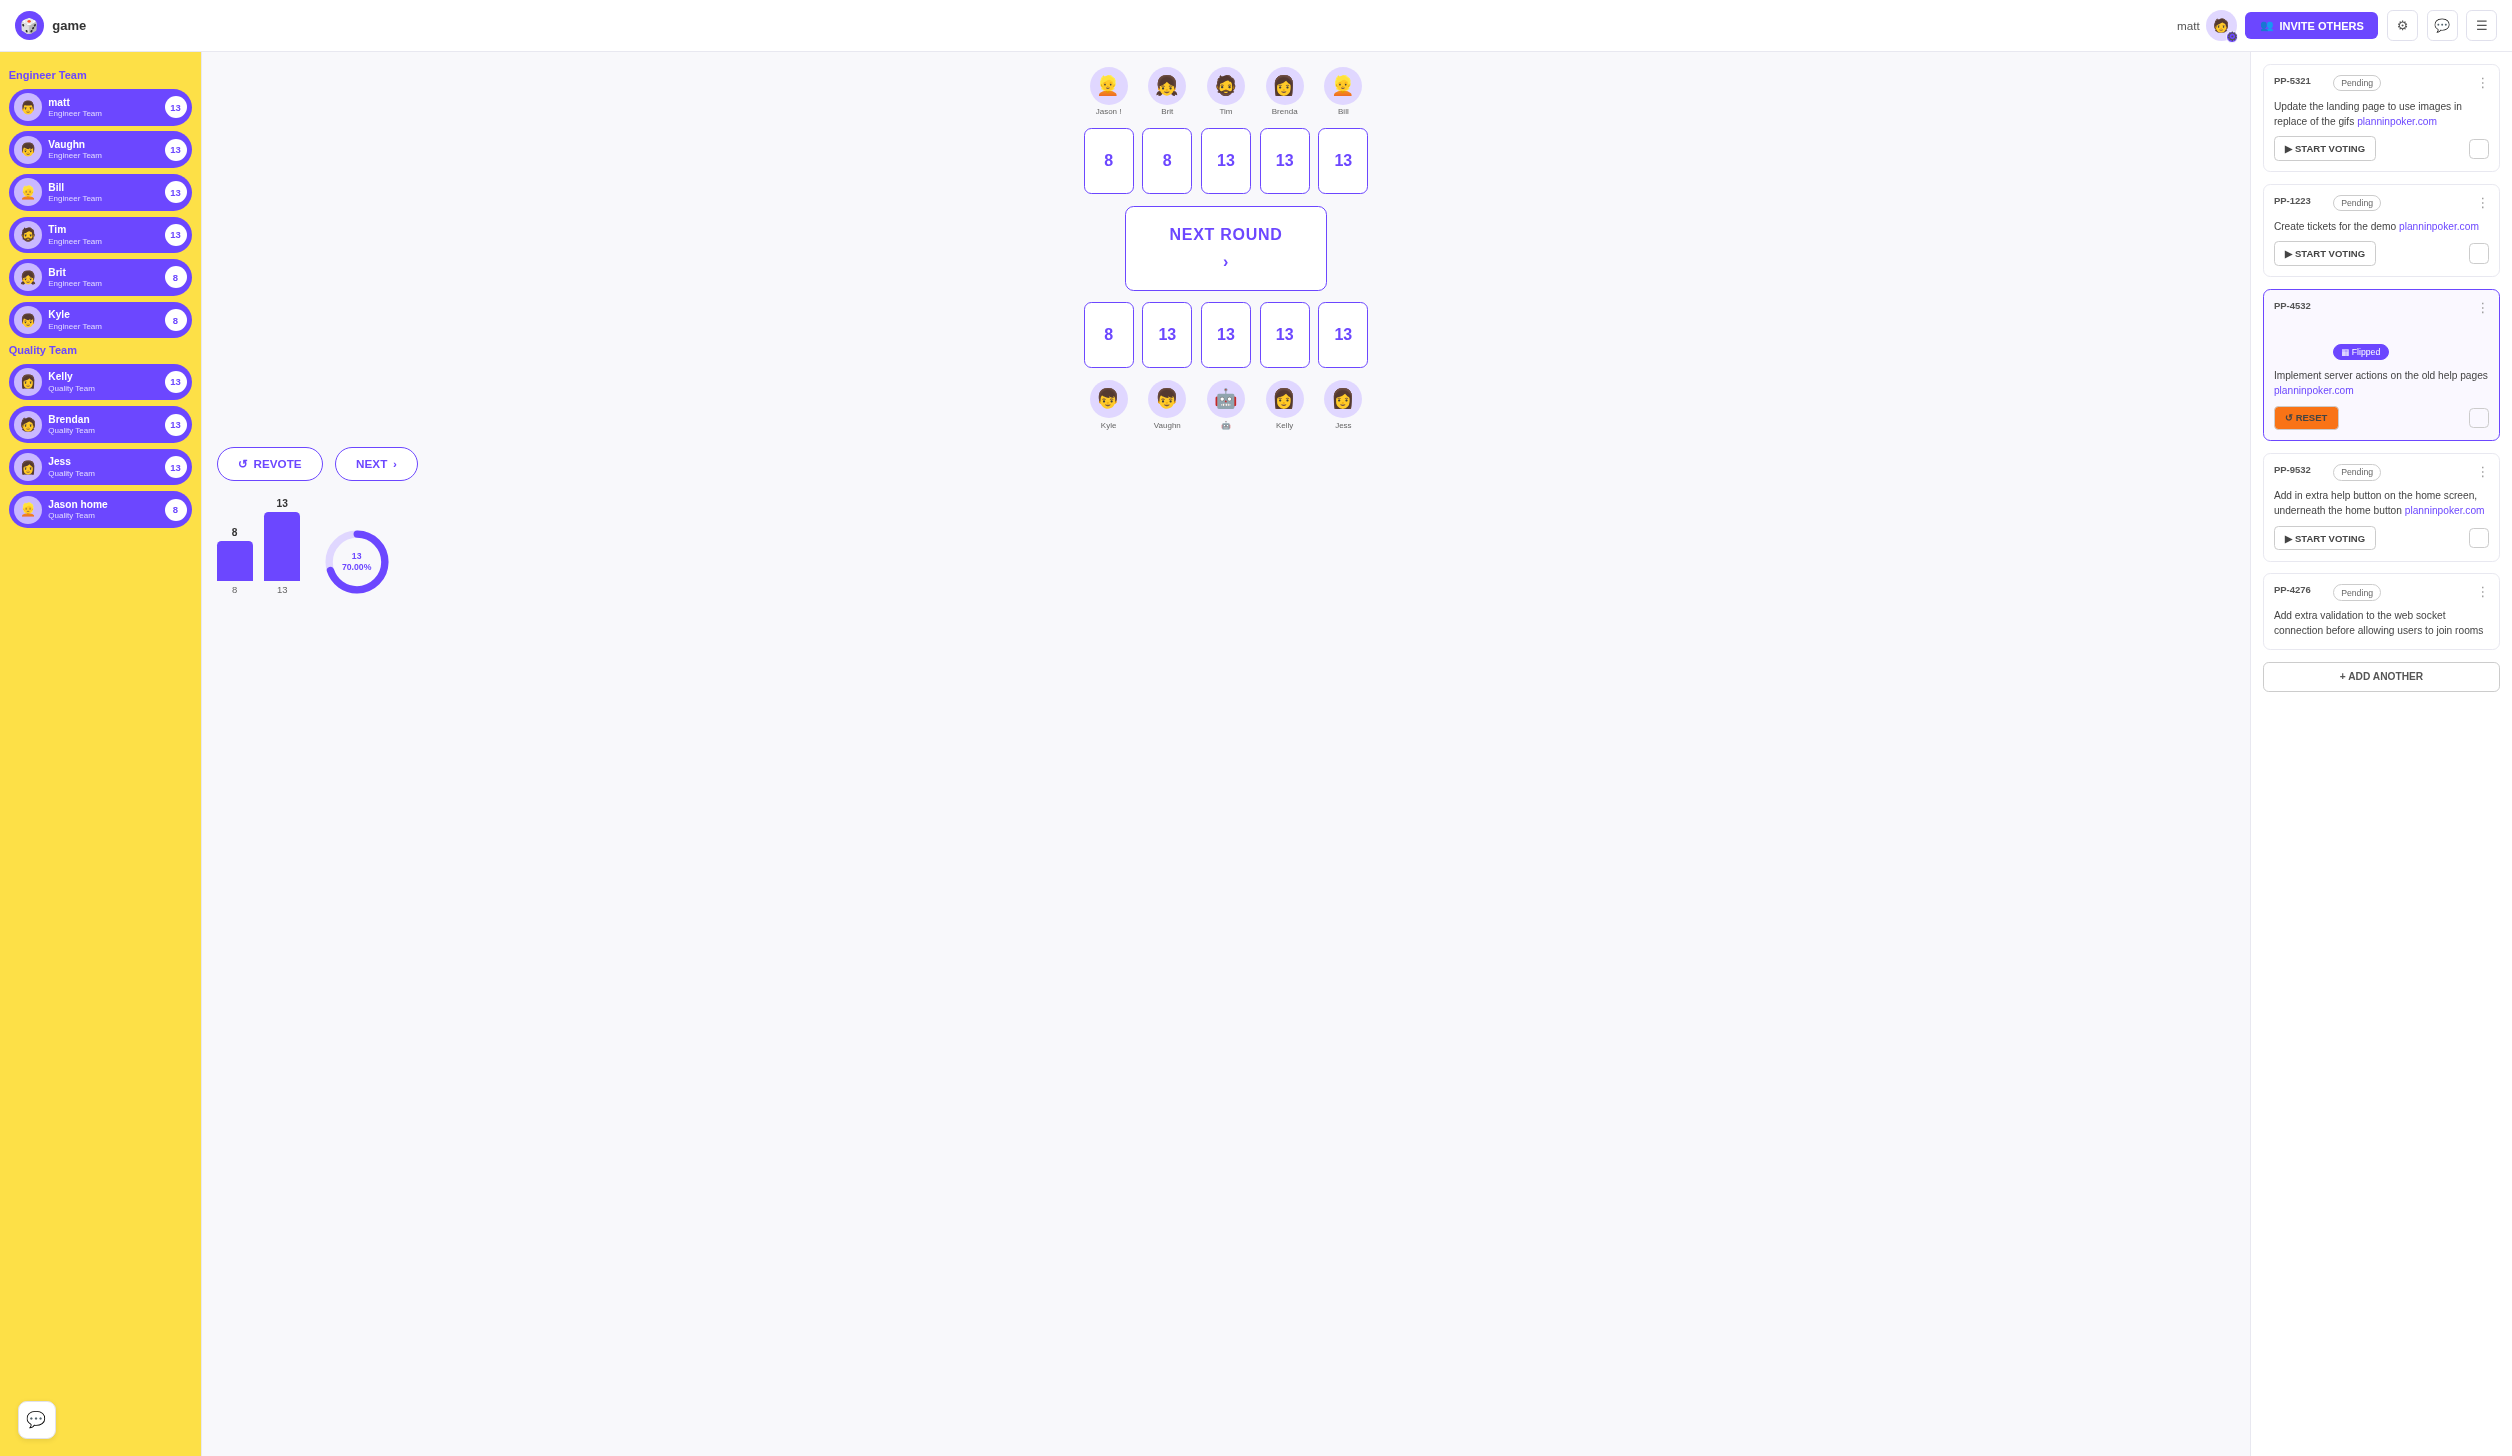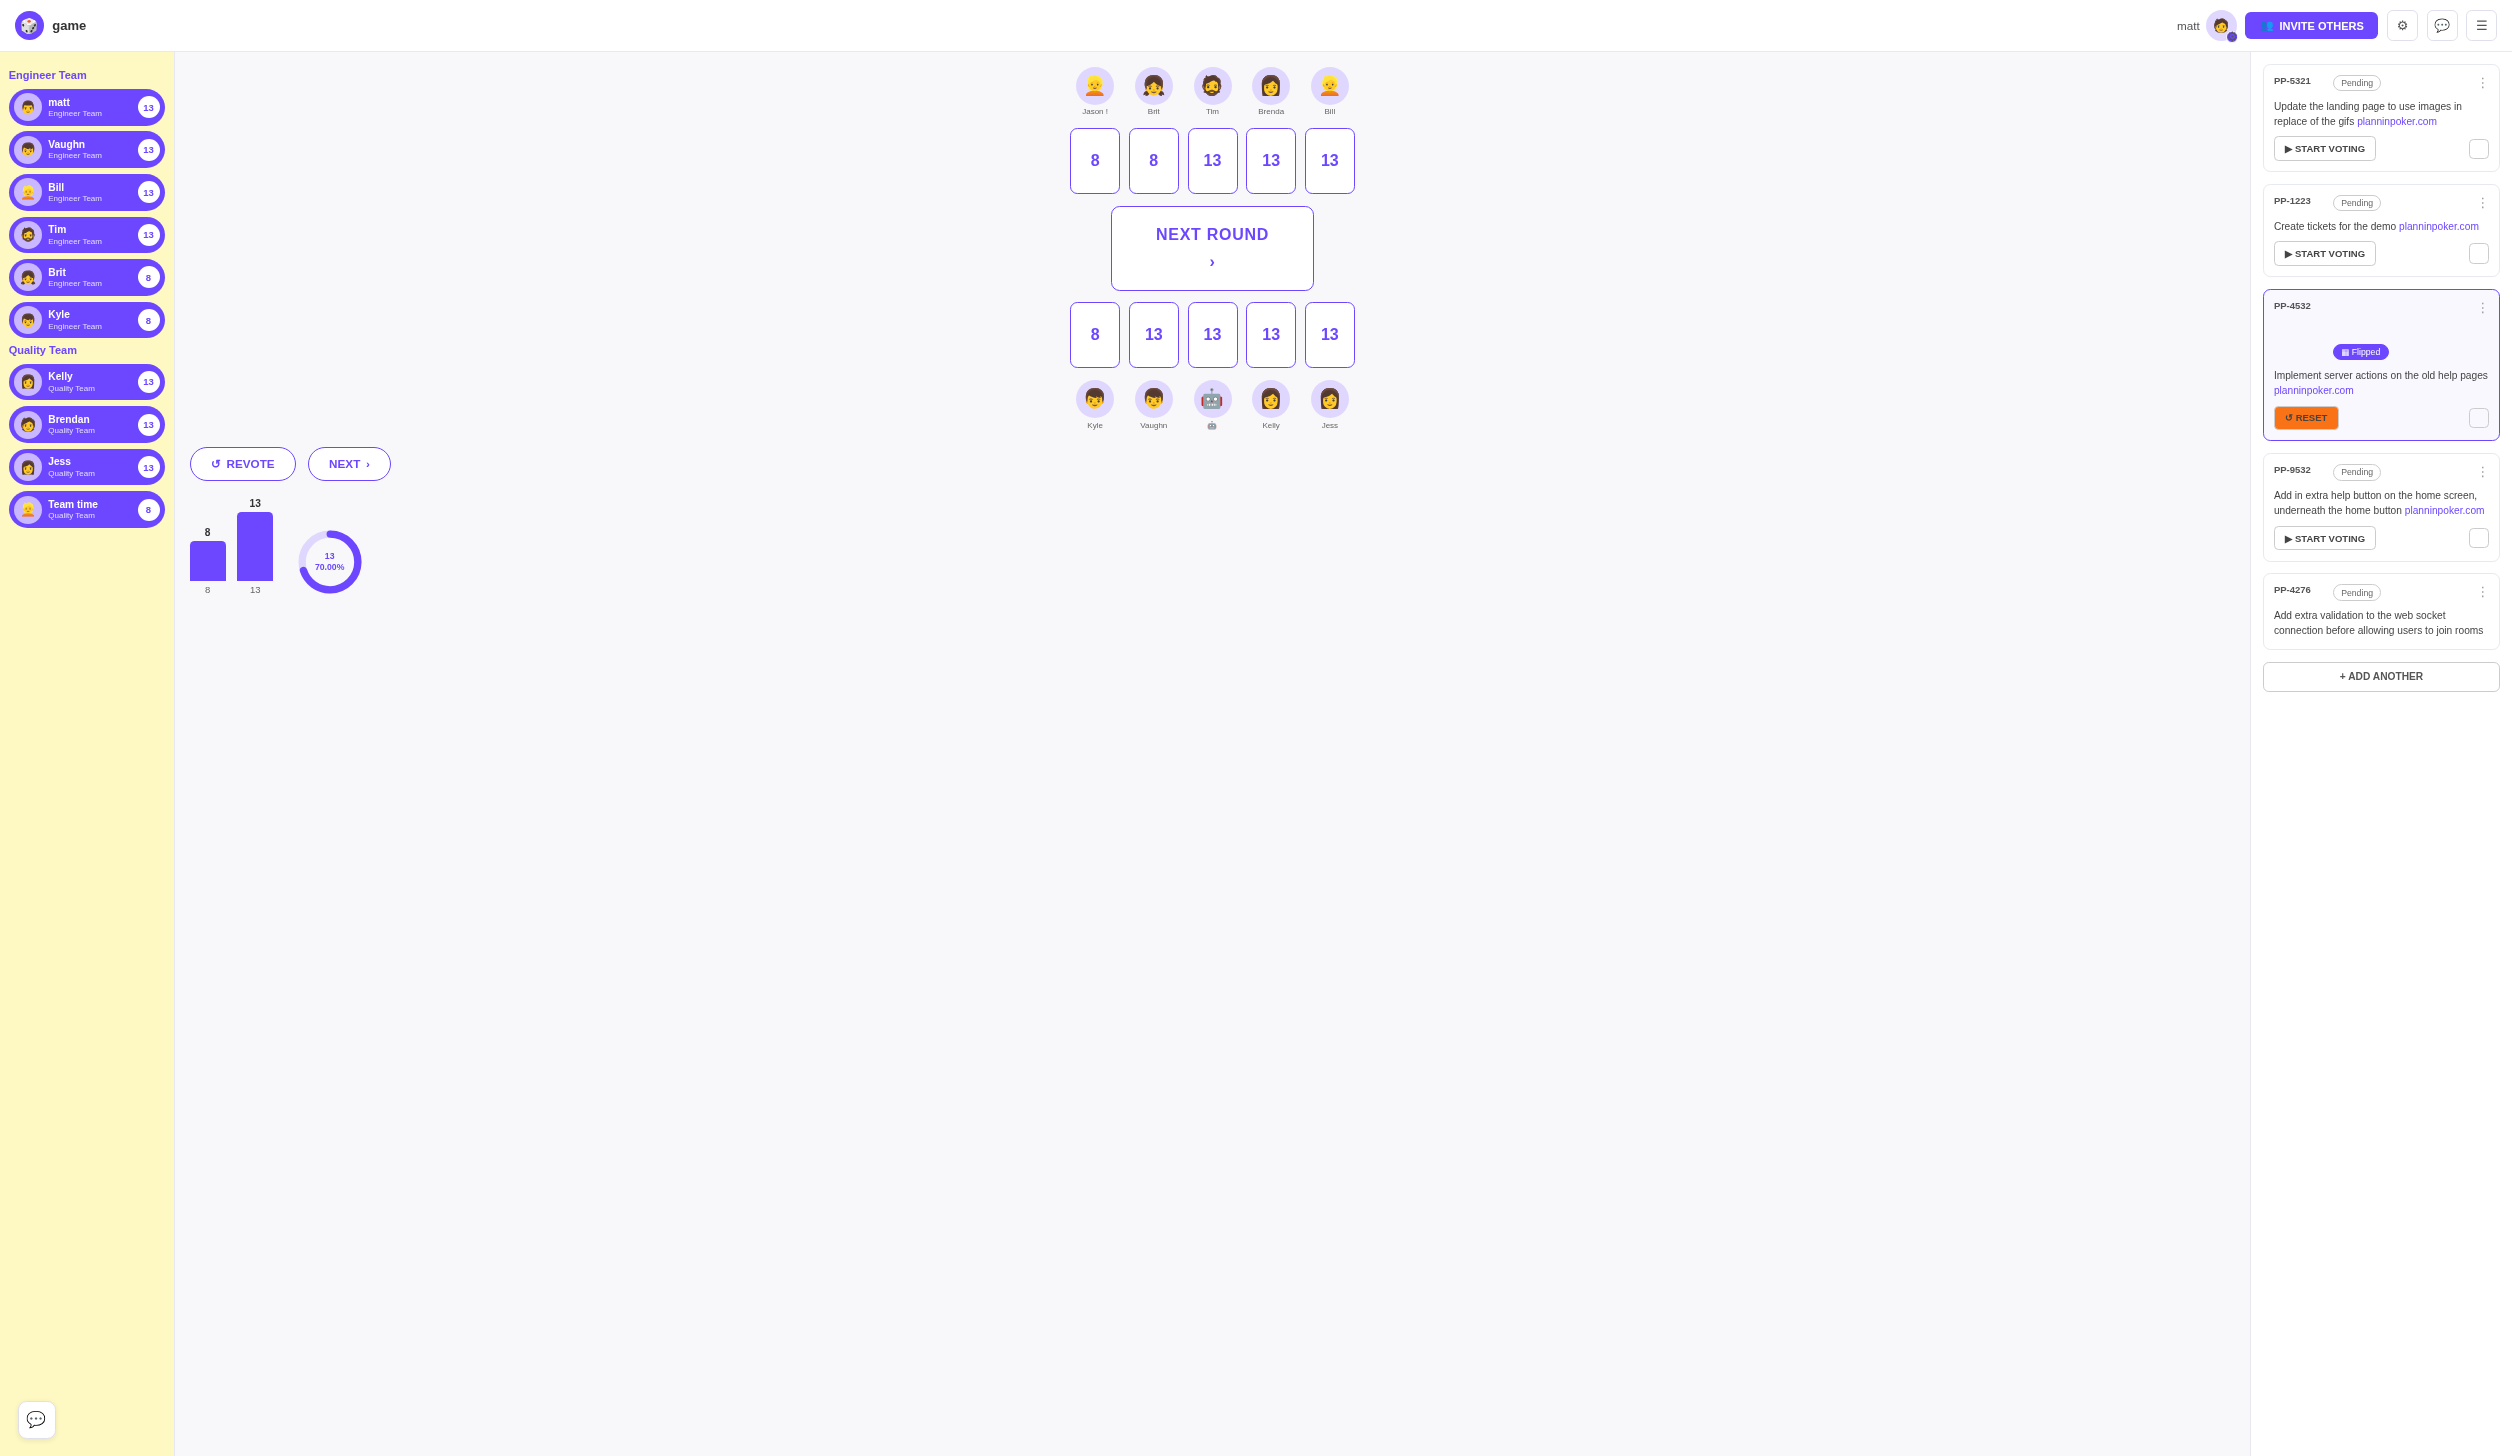--- a/index.html
+++ b/index.html
@@ -13,21 +13,21 @@
     .header-user { display: flex; align-items: center; gap: 5.8px; font-size: 11.7px; color: #555; }
     .user-avatar { width: 31px; height: 31px; border-radius: 50%; background: #e0d7ff; display: flex; align-items: center; justify-content: center; font-size: 13px; position: relative; }
     .user-avatar-badge { position: absolute; bottom: -1.5px; right: -1.5px; width: 11.7px; height: 11.7px; background: #6c47ff; border-radius: 50%; border: 1.5px solid white; display: flex; align-items: center; justify-content: center; }
     .invite-btn { display: flex; align-items: center; gap: 5.8px; background: #6c47ff; color: white; border: none; border-radius: 5.8px; padding: 7.3px 14.6px; font-size: 11px; font-weight: 600; cursor: pointer; }
     .icon-btn { width: 31px; height: 31px; background: white; border: 0.7px solid #e0e0ec; border-radius: 5.8px; display: flex; align-items: center; justify-content: center; cursor: pointer; font-size: 13px; color: #555; }
 
     
     .main-layout { display: flex; flex: 1; overflow: hidden; }
 
     
-    .sidebar { width: 175px; background: #fef9c3; border-right: 0.7px solid #e8e8f0; padding: 11.7px 8.7px; overflow-y: auto; flex-shrink: 0; }
+    .sidebar { width: 202px; background: #fde047; border-right: 0.7px solid #e8e8f0; padding: 11.7px 8.7px; overflow-y: auto; flex-shrink: 0; }
     .team-label { font-size: 11px; font-weight: 700; color: #6c47ff; margin-bottom: 7.3px; margin-top: 5.8px; }
     .player-row { display: flex; align-items: center; gap: 5.8px; background: #6c47ff; border-radius: 22px; padding: 4.4px 5.8px; margin-bottom: 5.8px; cursor: pointer; }
     .player-avatar { width: 28px; height: 28px; border-radius: 50%; background: #c9b8ff; display: flex; align-items: center; justify-content: center; font-size: 13px; overflow: hidden; flex-shrink: 0; }
     .player-info { flex: 1; }
     .player-name { font-size: 10.2px; font-weight: 700; color: white; line-height: 1.2; }
     .player-team { font-size: 8px; color: rgba(255,255,255,0.8); }
     .player-score { width: 22px; height: 22px; background: white; border-radius: 50%; display: flex; align-items: center; justify-content: center; font-size: 9.5px; font-weight: 700; color: #6c47ff; flex-shrink: 0; }
 
     
     .center { flex: 1; padding: 14.6px; overflow-y: auto; display: flex; flex-direction: column; gap: 11.7px; }
@@ -176,21 +176,21 @@
       <div class="player-avatar">👩</div>
       <div class="player-info">
         <div class="player-name">Jess</div>
         <div class="player-team">Quality Team</div>
       </div>
       <div class="player-score">13</div>
     </div>
         <div class="player-row">
       <div class="player-avatar">👱</div>
       <div class="player-info">
-        <div class="player-name">Team time</div>
+        <div class="player-name">Jason home</div>
         <div class="player-team">Quality Team</div>
       </div>
       <div class="player-score">8</div>
     </div>
       </div>
   </div>
 
   <div class="center">
 
     <div class="cards-area">

